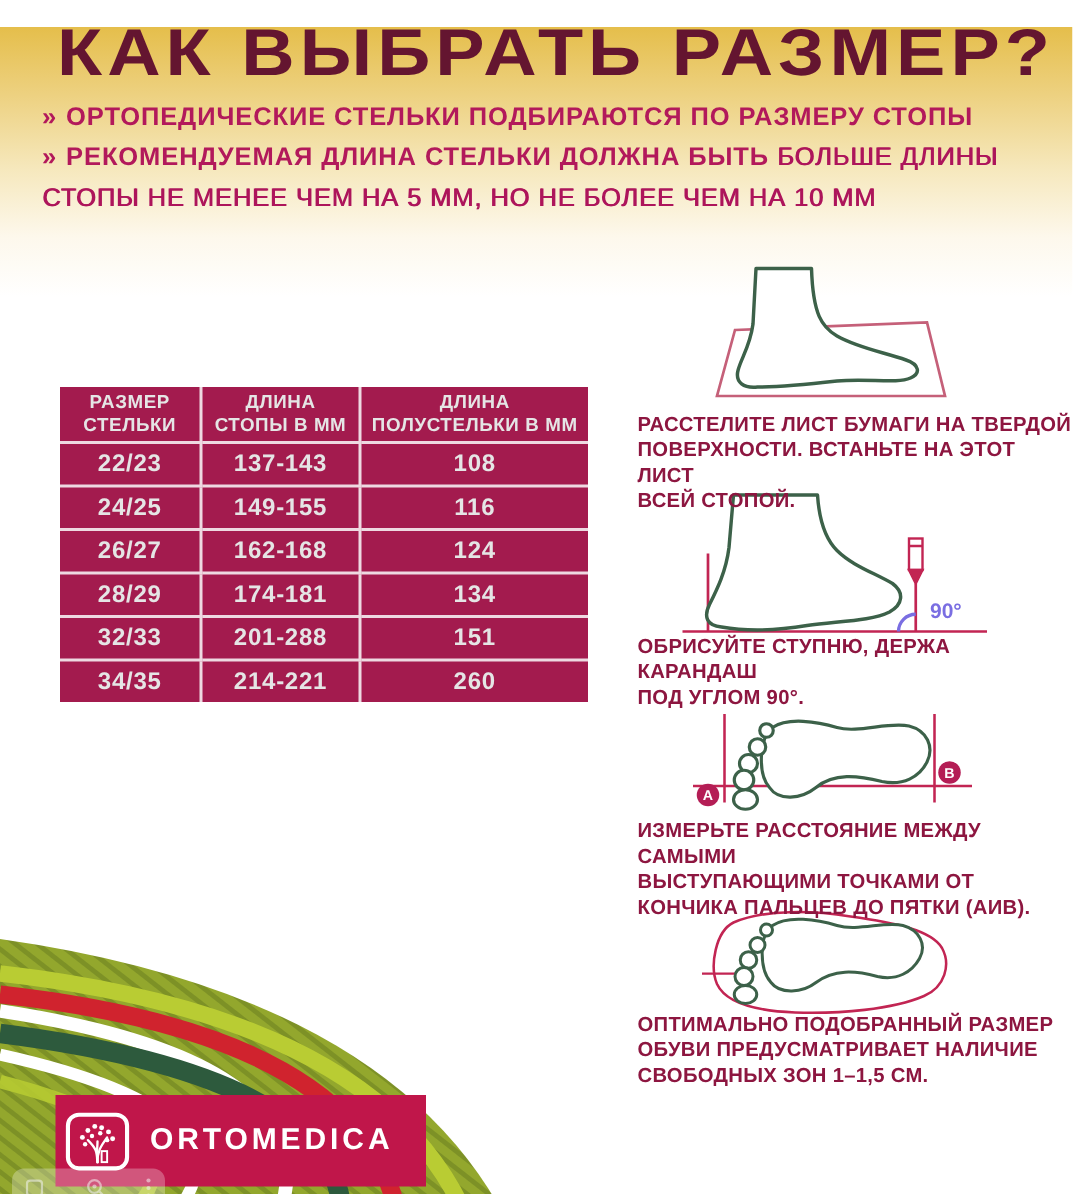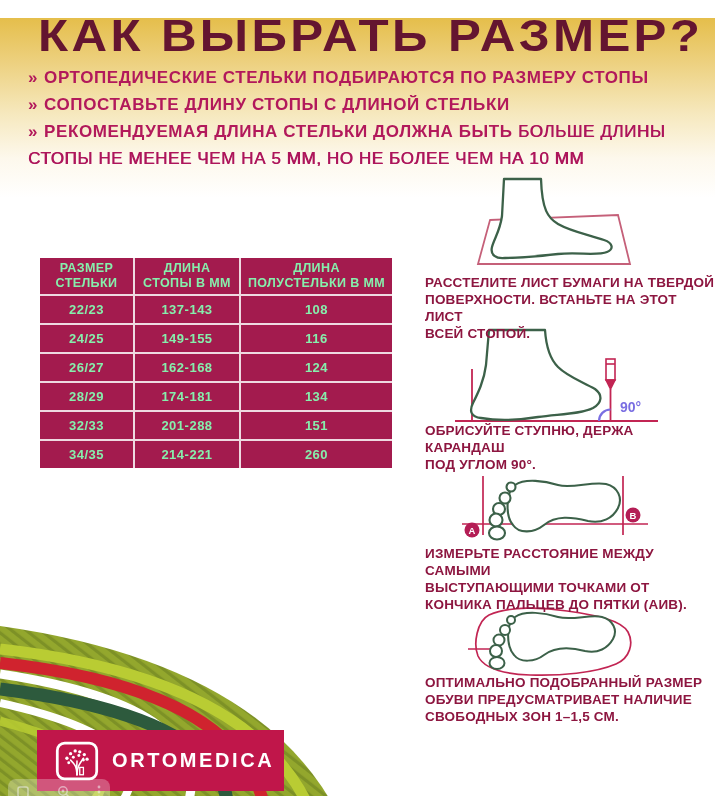--- a/index.html
+++ b/index.html
@@ -18,43 +18,43 @@
   .bullets p{margin:0;font-size:17px;line-height:27px;font-weight:700;letter-spacing:.6px;}
   .bullets .bold-tail{font-weight:400;color:#ad155b;text-shadow:.6px 0 0 #ad155b;}
   .bullets .marker{margin-right:6px;}
   
   table.size-table{
     position:absolute;left:40px;top:240px;border-collapse:collapse;
     background:#a31b4e;table-layout:fixed;width:352px;
   }
   table.size-table col.c1{width:94px;} table.size-table col.c2{width:106px;} table.size-table col.c3{width:152px;}
   table.size-table th,table.size-table td{
-    border:2px solid #eed9e1;color:#86efac;text-align:center;vertical-align:middle;padding:0;
+    border:2px solid #eed9e1;color:#e5e5e5;text-align:center;vertical-align:middle;padding:0;
   }
   table.size-table th{font-size:12.5px;line-height:15px;font-weight:700;letter-spacing:.4px;white-space:pre-line;height:36px;}
-  table.size-table td{font-size:13px;font-weight:700;letter-spacing:.5px;height:27px;}
+  table.size-table td{font-size:16px;font-weight:700;letter-spacing:.5px;height:27px;}
   table.size-table tr:first-child th{border-top:none;}
   table.size-table tr:last-child td{border-bottom:none;}
   table.size-table th:first-child,table.size-table td:first-child{border-left:none;}
   table.size-table th:last-child,table.size-table td:last-child{border-right:none;}
   
   .caption{
     position:absolute;left:425px;width:292px;margin:0;
     color:#8d1640;font-size:13.5px;line-height:17px;font-weight:700;
     letter-spacing:.2px;white-space:pre-line;
   }
   #cap0{top:256px;} #cap1{top:404px;} #cap2{top:527px;} #cap3{top:656px;}
   .illustration{position:absolute;}
   #ill0{left:450px;top:155px;} #ill1{left:440px;top:305px;}
   #ill2{left:450px;top:450px;} #ill3{left:450px;top:588px;}
   .swoosh{position:absolute;left:0;top:595px;}
   
   .logo-bar{
     position:absolute;left:37px;top:712px;width:247px;height:61px;background:#c0164a;
-    display:flex;align-items:center;gap:13px;padding-left:18px;box-sizing:border-box;
+    display:flex;align-items:center;gap:13px;padding-left:6px;box-sizing:border-box;
   }
   .logo-text{color:#fff;font-size:20px;font-weight:700;letter-spacing:2.6px;}
   
   .viewer-overlay{
     position:absolute;left:8px;top:761px;width:102px;height:25px;border-radius:8px;
     background:rgba(255,255,255,.28);display:flex;align-items:center;
     justify-content:space-between;padding:0 9px;box-sizing:border-box;z-index:9;
   }
   .viewer-overlay .ov-ic{opacity:.55;display:flex;align-items:center;}
 </style>
@@ -81,21 +81,20 @@
       <path d="M0,671 Q230,700 228,796" stroke="#2d5a3d" stroke-width="13"></path>
       <path d="M0,685 Q180,725 112,796" stroke="#ffffff" stroke-width="8"></path>
       <path d="M0,703 Q150,742 80,796" stroke="#b9cc33" stroke-width="9" opacity=".85"></path>
     </g>
   </svg>
 
   <h1 class="title">КАК ВЫБРАТЬ РАЗМЕР?</h1>
 
   <div class="bullets" id="bullets">
       <p><span class="marker">»</span>ОРТОПЕДИЧЕСКИЕ СТЕЛЬКИ ПОДБИРАЮТСЯ ПО РАЗМЕРУ СТОПЫ</p>
-      <p><span class="marker">»</span>СОПОСТАВЬТЕ ДЛИНУ СТОПЫ С ДЛИНОЙ СТЕЛЬКИ</p>
       <p><span class="marker">»</span>РЕКОМЕНДУЕМАЯ ДЛИНА СТЕЛЬКИ ДОЛЖНА БЫТЬ <span class="bold-tail">БОЛЬШЕ ДЛИНЫ СТОПЫ НЕ МЕНЕЕ ЧЕМ НА 5 ММ, НО НЕ БОЛЕЕ ЧЕМ НА 10 ММ</span></p>
     </div>
 
   <table class="size-table">
     <colgroup>
         <col class="c1">
         <col class="c2">
         <col class="c3">
       </colgroup>
     <thead>

